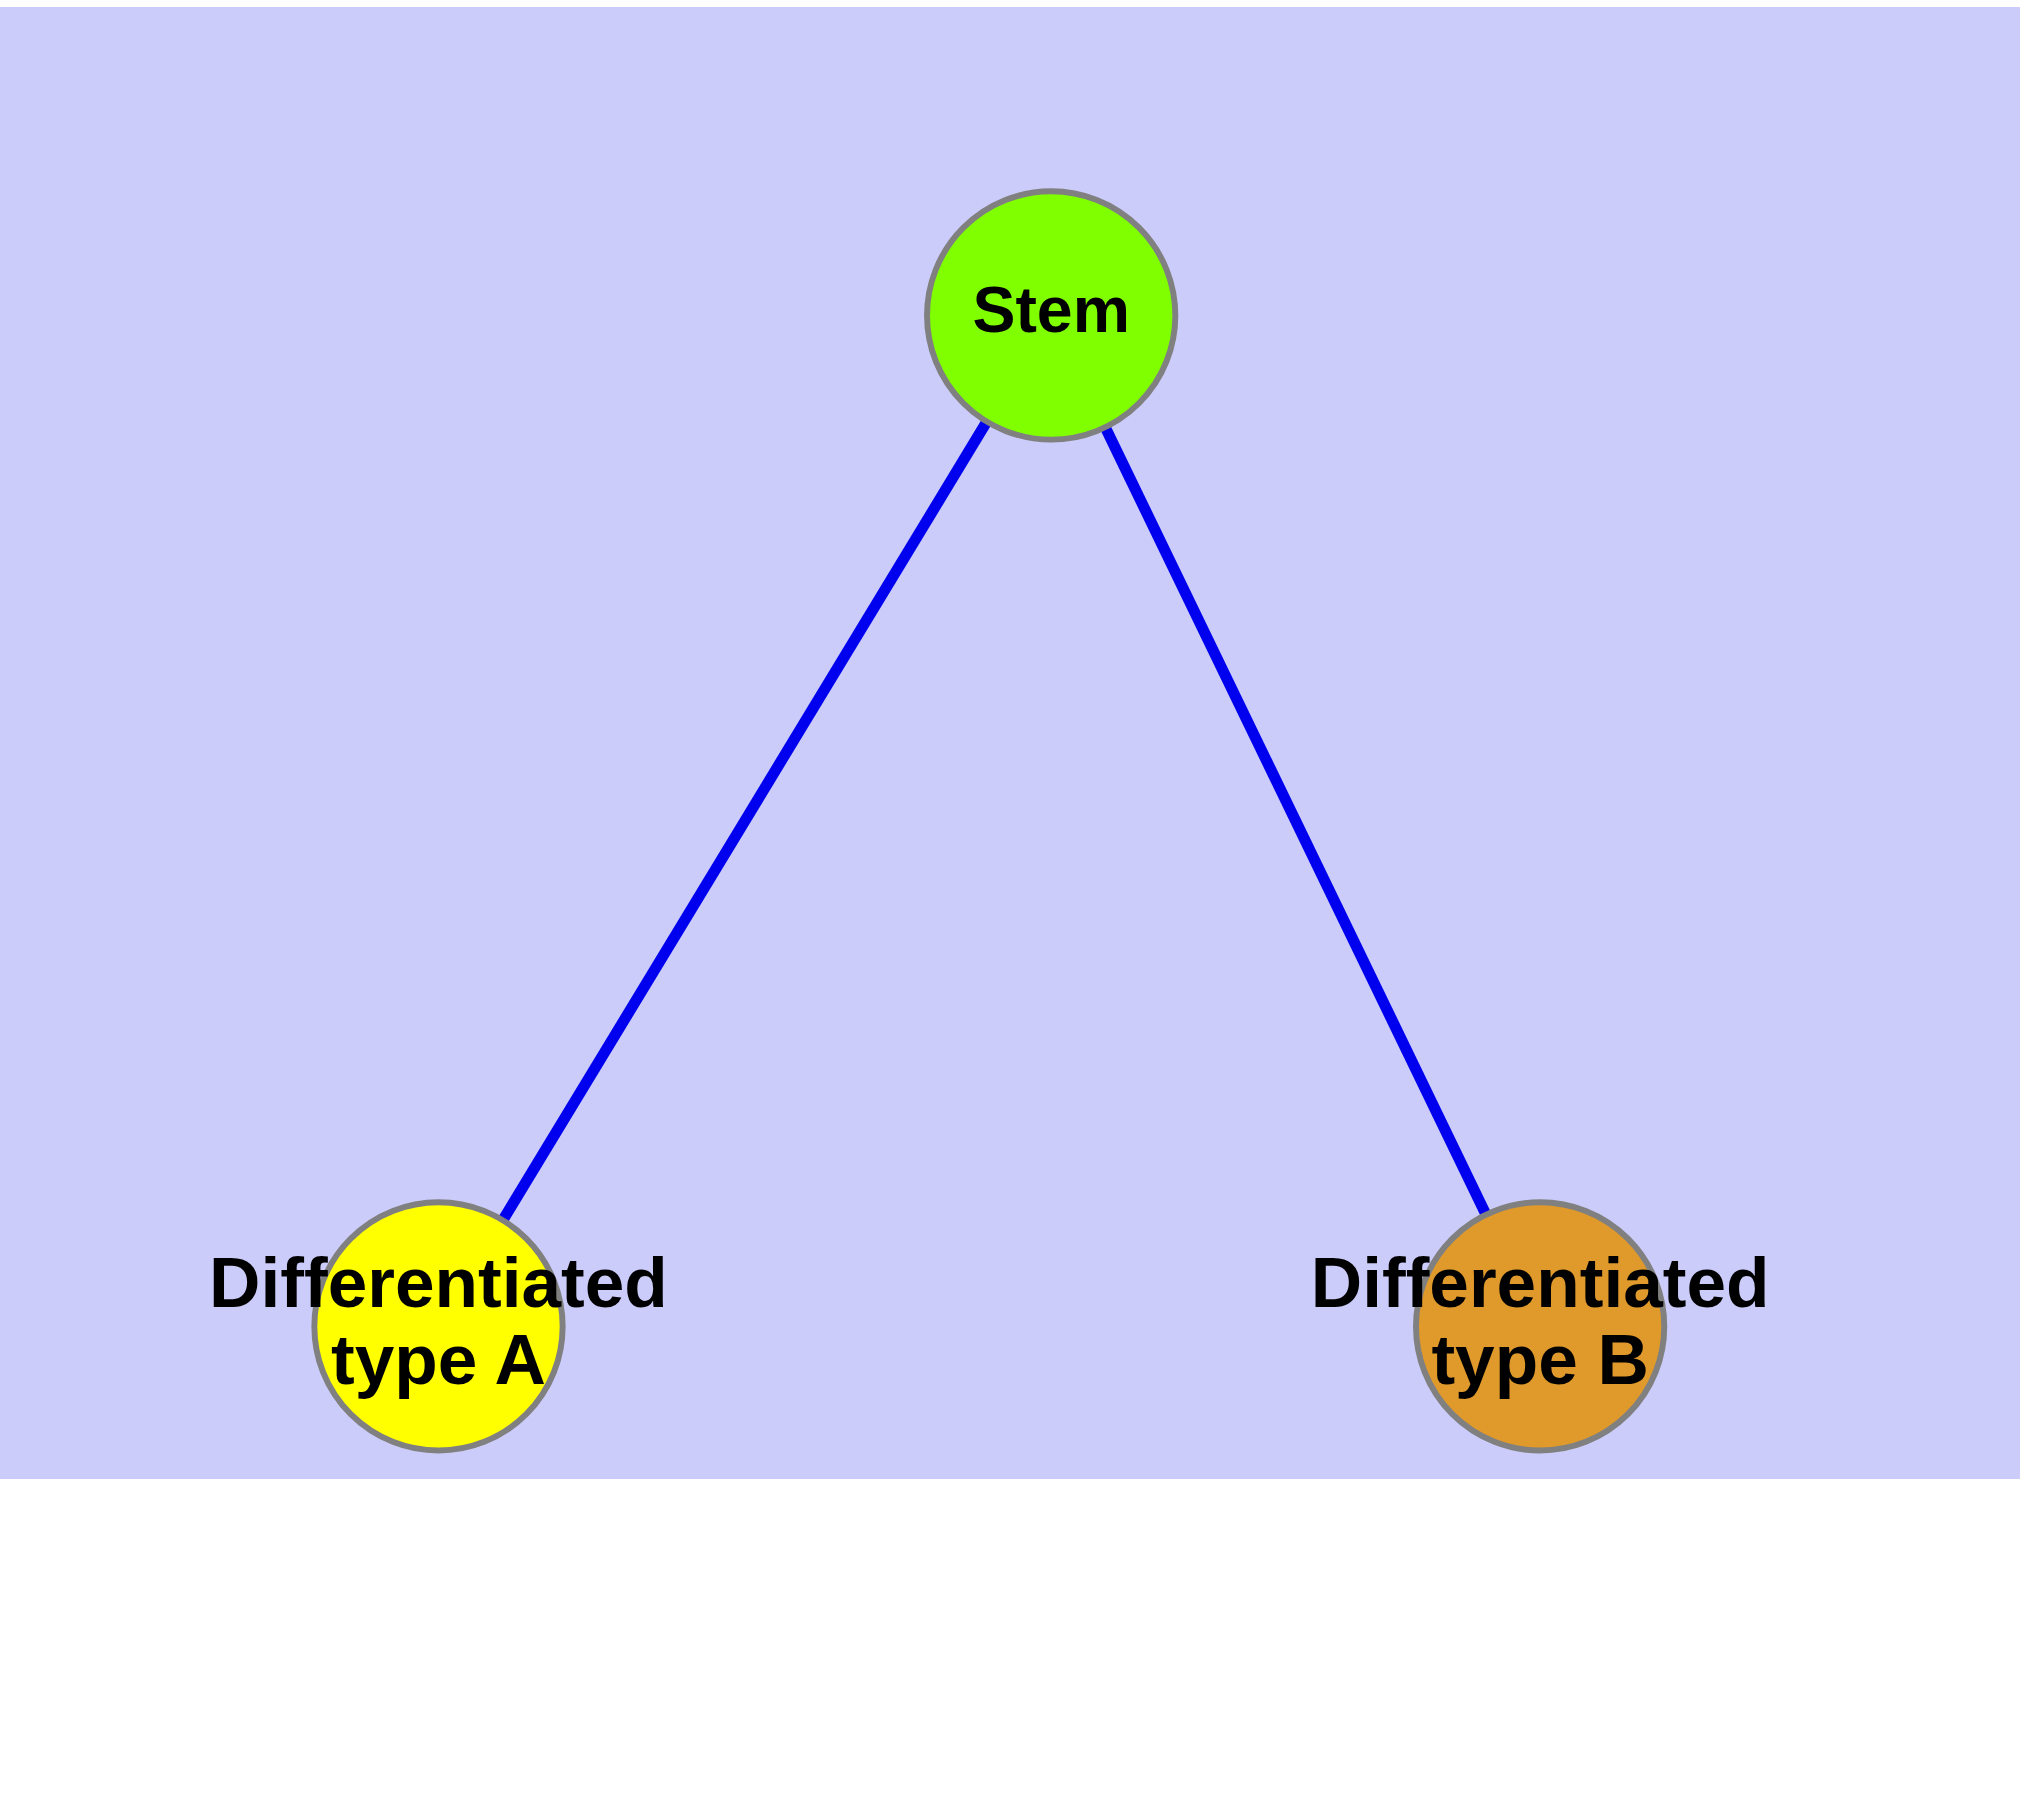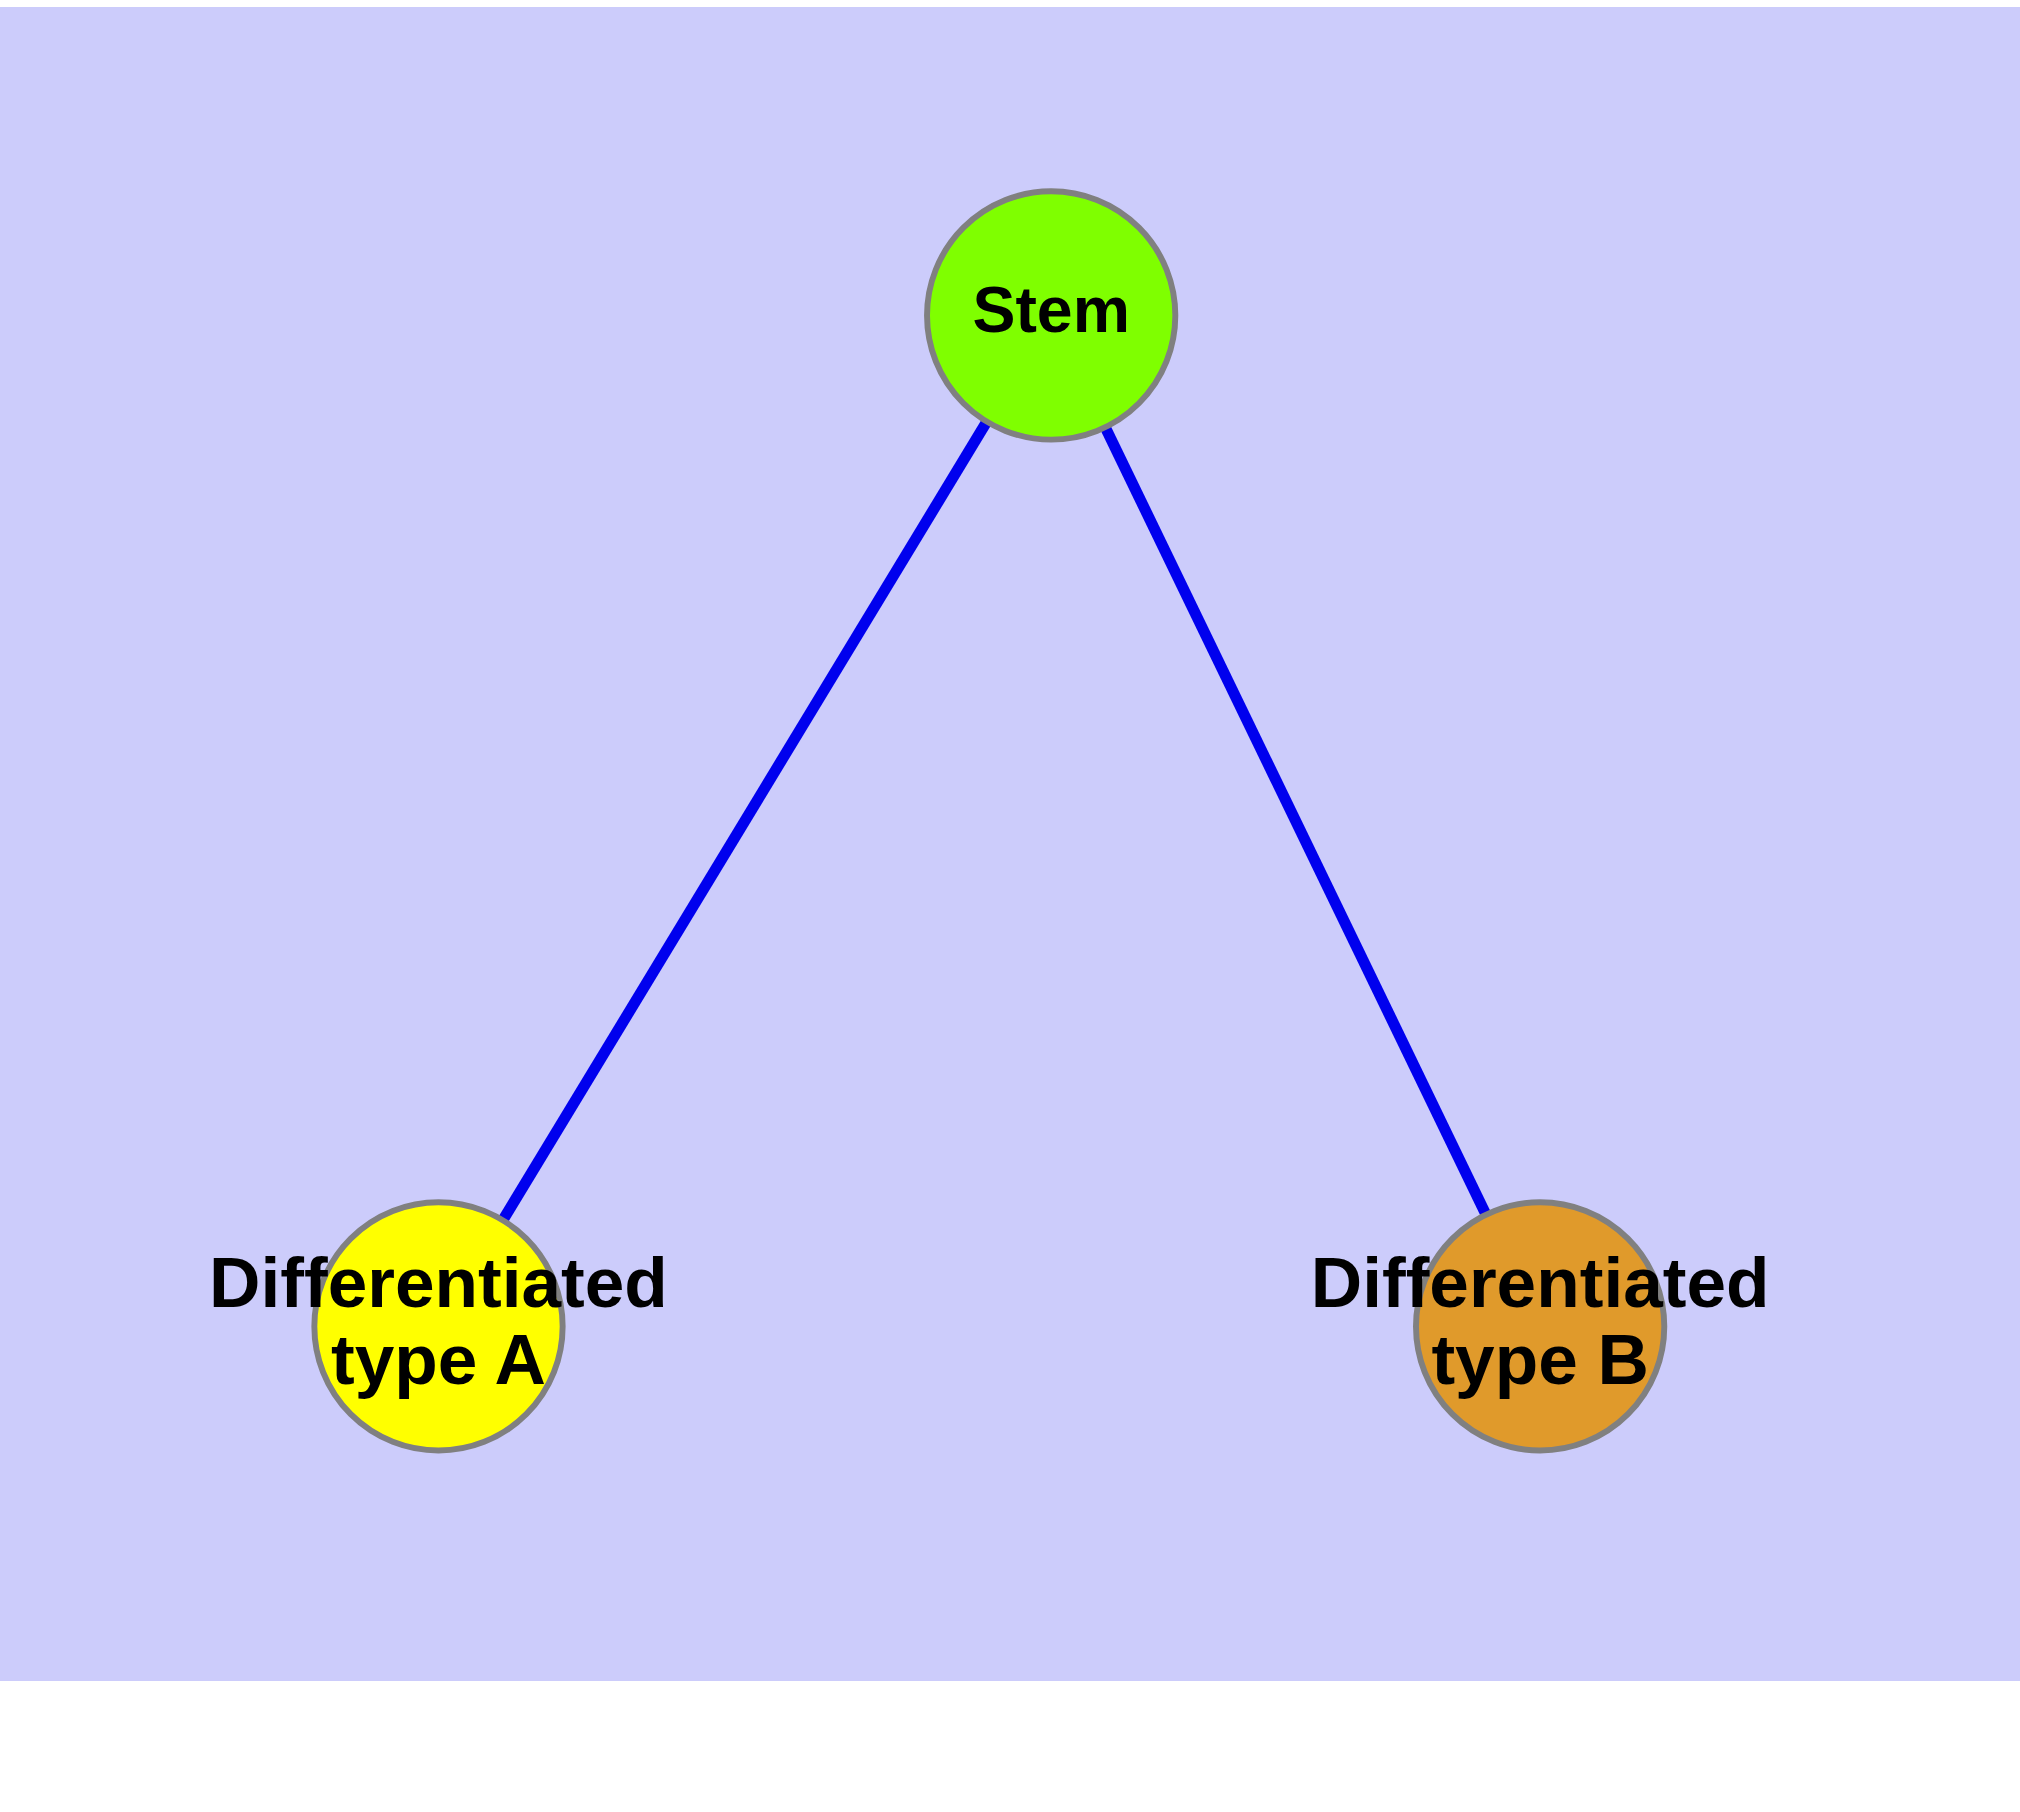--- a/index.html
+++ b/index.html
@@ -18,21 +18,21 @@
     position: relative;
     width: 2021px;
     height: 1812px;
     background: #ffffff;
   }
   #plot-area {
     position: absolute;
     left: 0;
     top: 6.8px;
     width: 2021px;
-    height: 1674px;
+    height: 1472px;
     background: #ccccfb;
     overflow: hidden;
   }
   #graph-svg {
     position: absolute;
     left: 0;
     top: 0;
     width: 2021px;
     height: 1805px;
     display: block;

